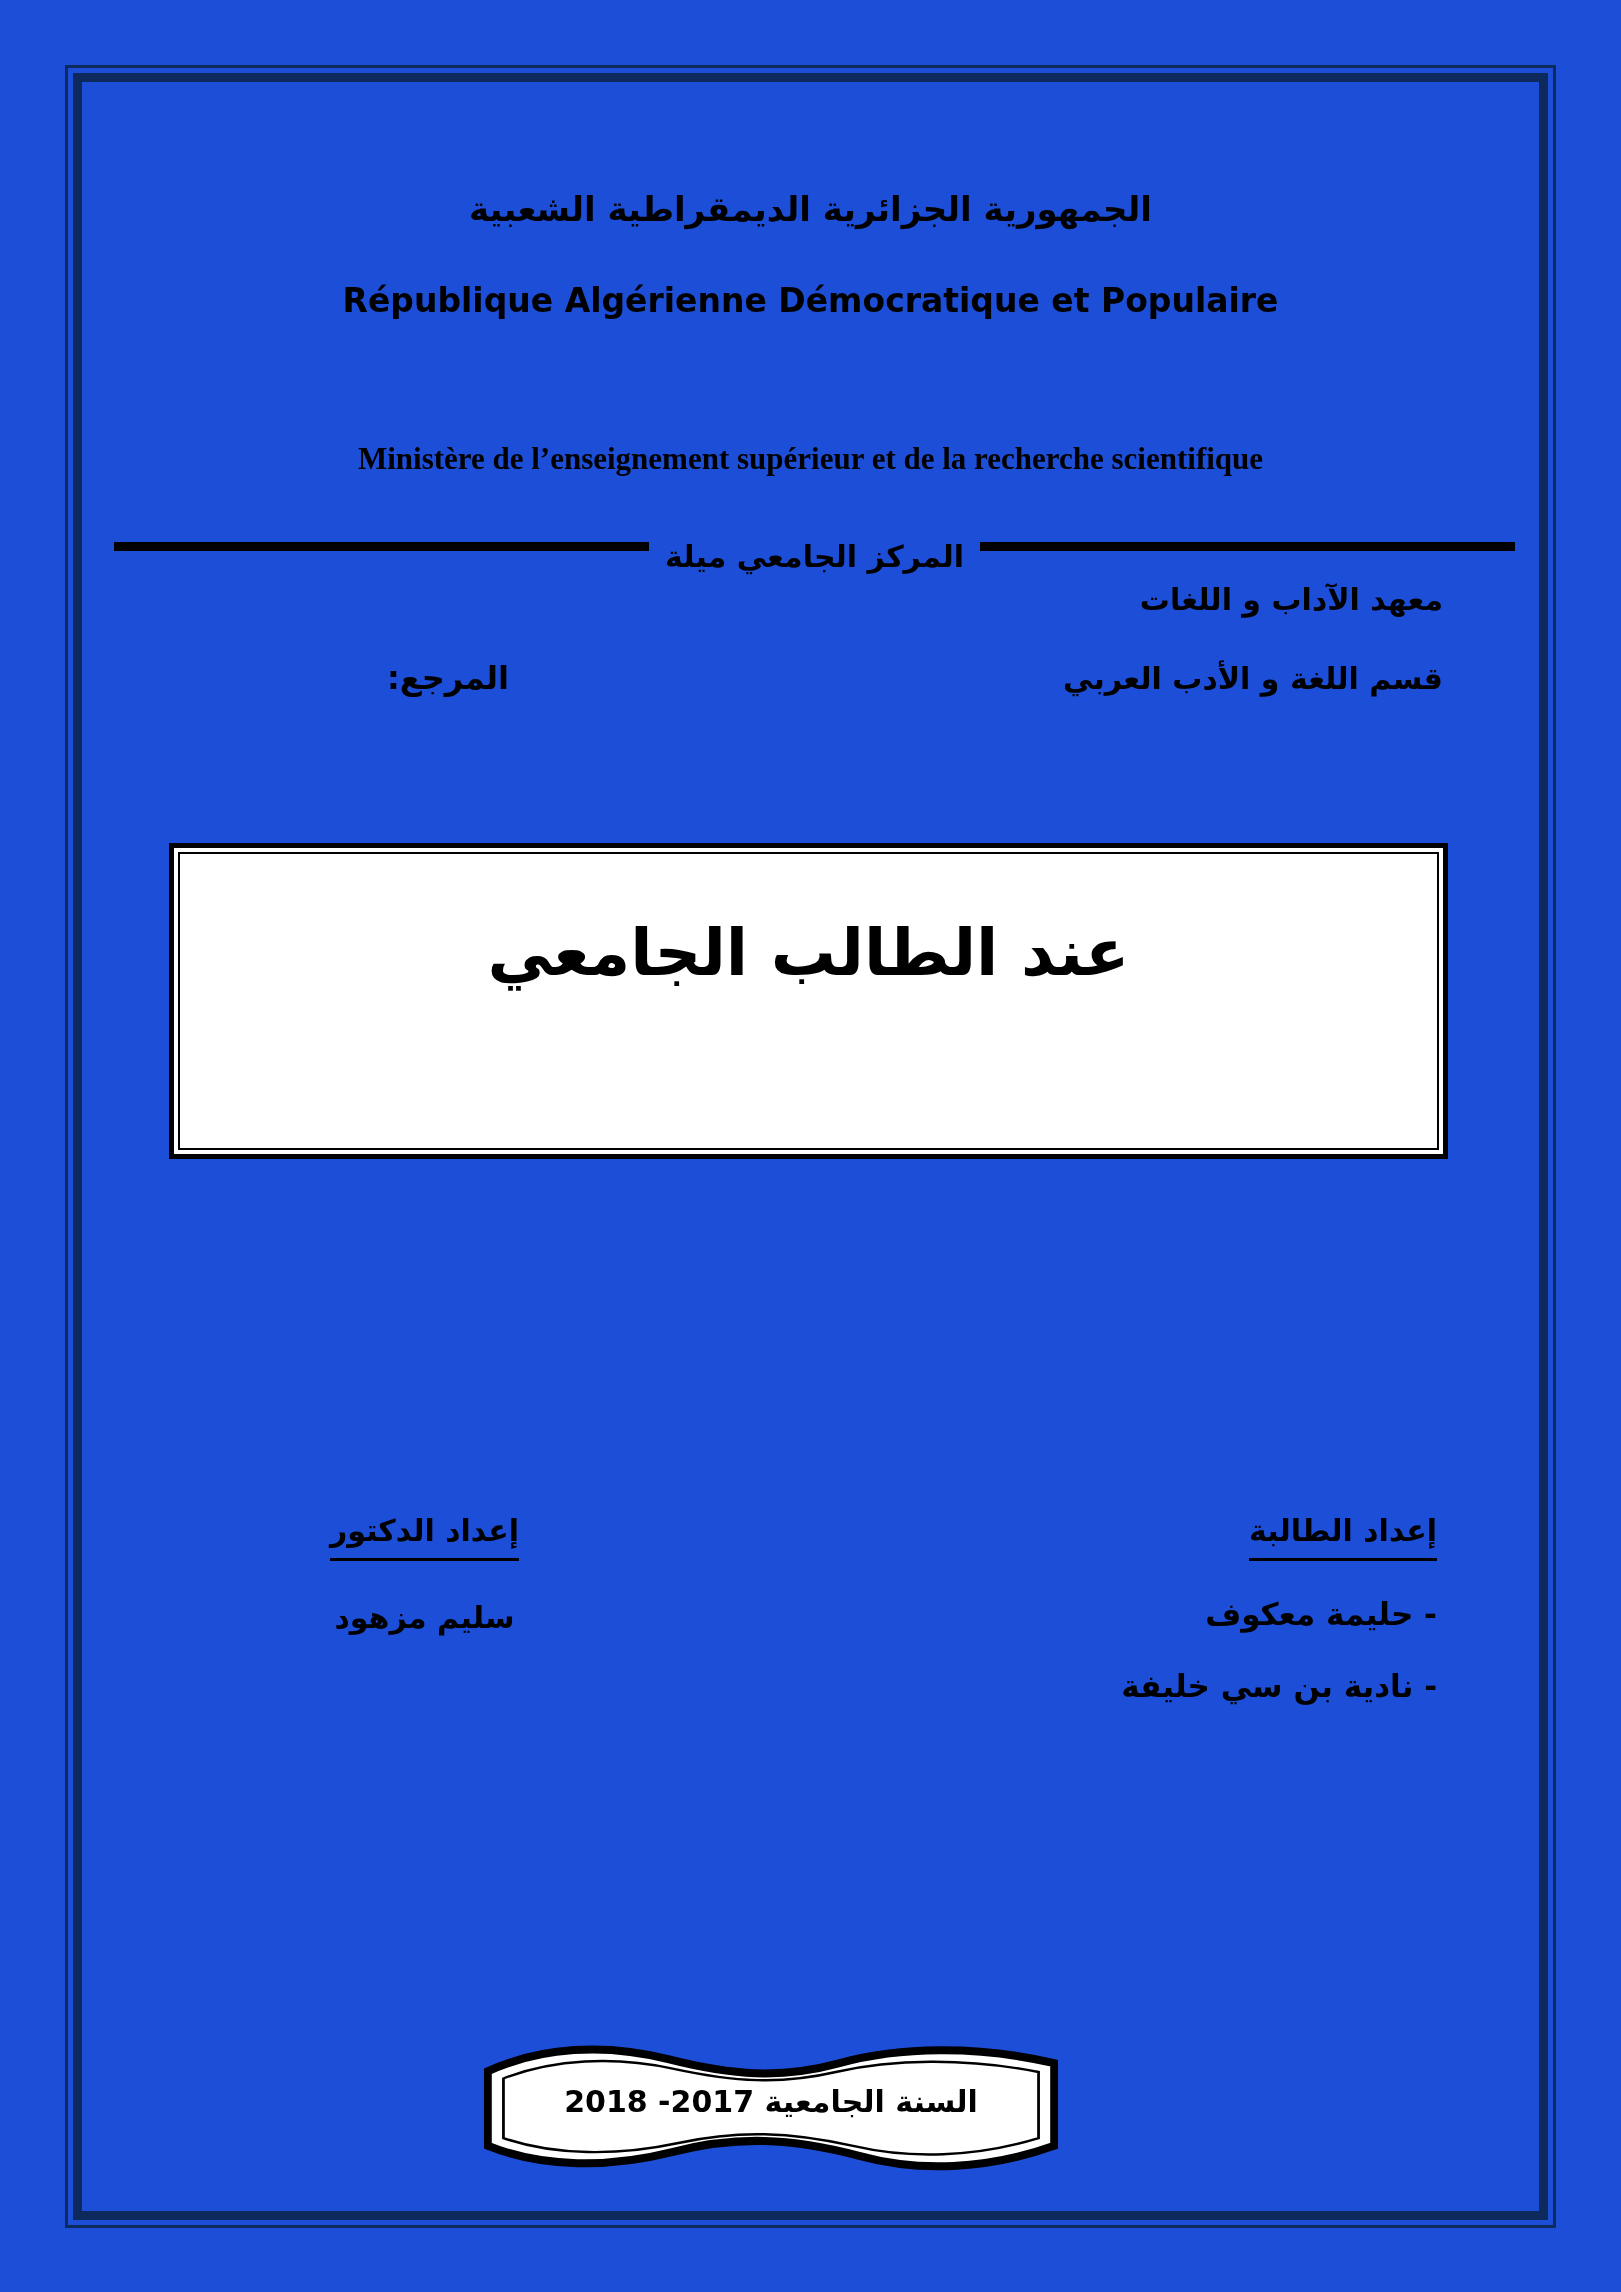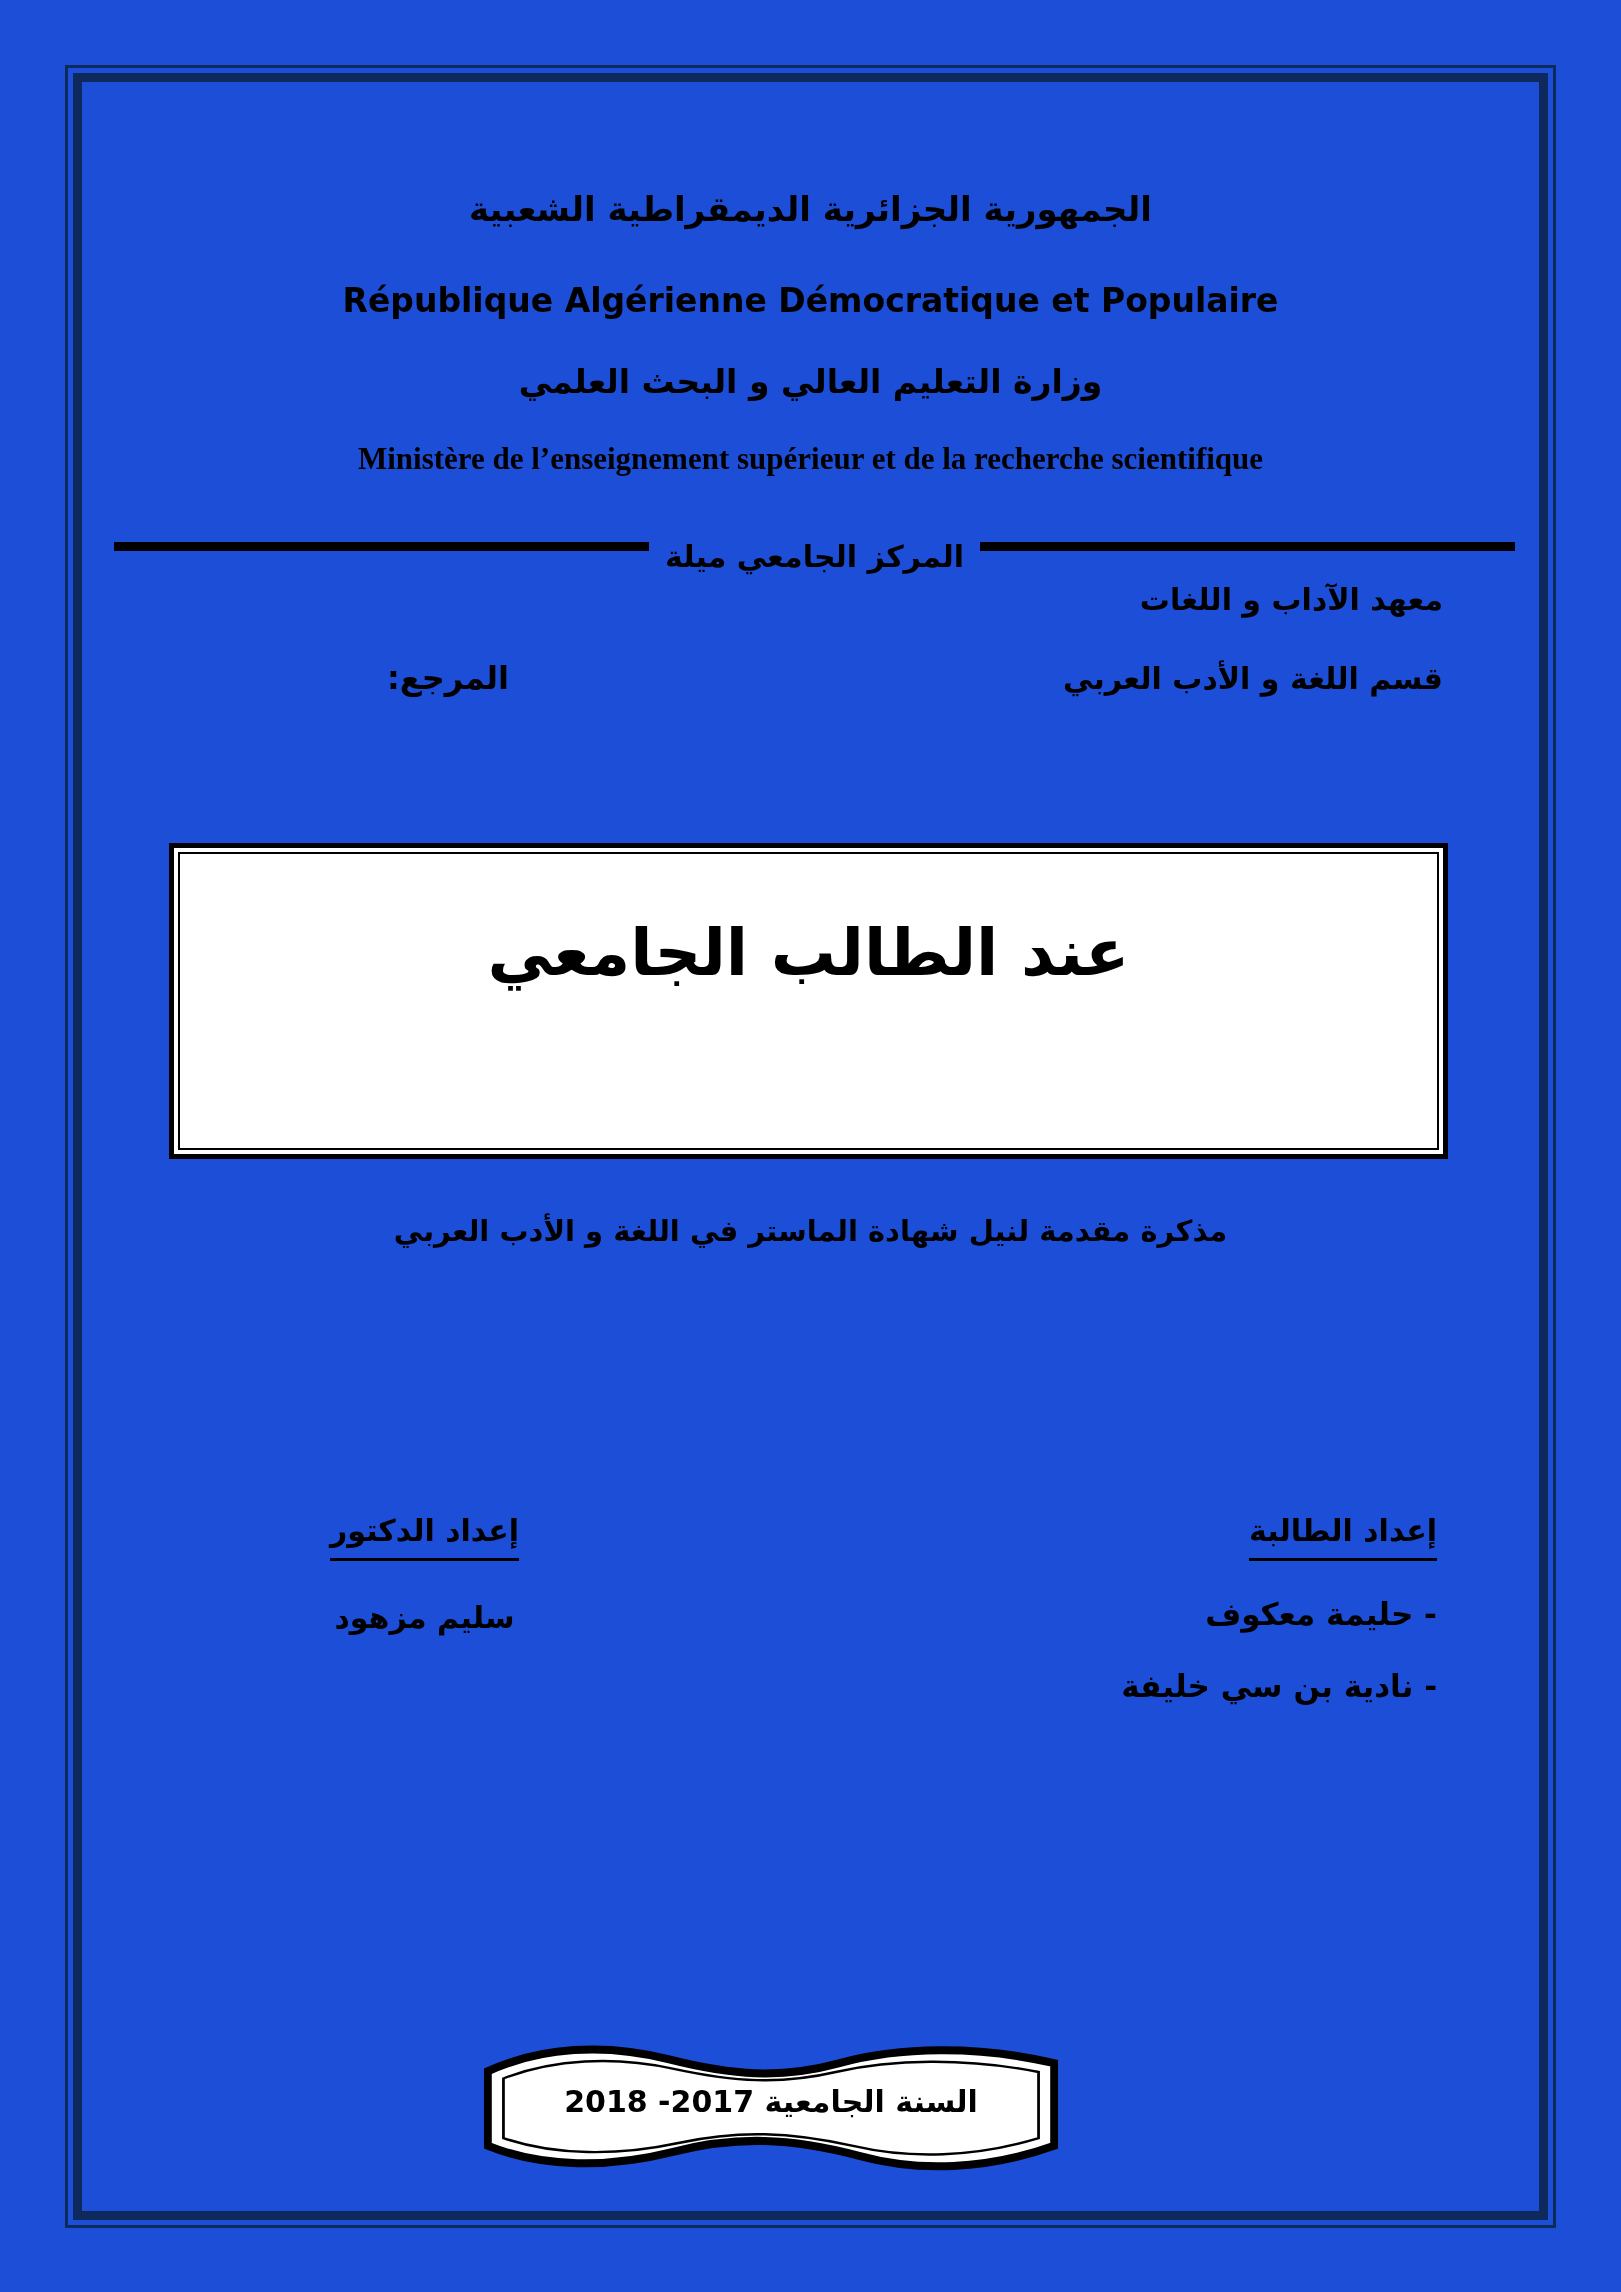--- a/index.html
+++ b/index.html
@@ -92,40 +92,38 @@
 <body>
 
 <div class="page">
 
   <div class="frame-thin">
     <div class="frame-thick"></div>
   </div>
 
   <div class="hline ar t-republic-ar">الجمهورية الجزائرية الديمقراطية الشعبية</div>
   <div class="hline t-republic-fr">République Algérienne Démocratique et Populaire</div>
-  <div class="hline ar t-ministry-ar">وزارة التعليم العالي و البحث العلمي</div>
   <div class="hline t-ministry-fr">Ministère de l’enseignement supérieur et de la recherche scientifique</div>
 
   <div class="separator">
     <div class="rule"></div>
     <div class="center-text">المركز الجامعي ميلة</div>
     <div class="rule"></div>
   </div>
 
   <div class="t-institute">معهد الآداب و اللغات</div>
   <div class="t-department">قسم اللغة و الأدب العربي</div>
   <div class="t-reference">المرجع:</div>
 
   <div class="title-box">
     <div class="title-box-inner">
       <div class="title-line2">عند الطالب الجامعي</div>
     </div>
   </div>
 
-  <div class="hline ar t-memoir">مذكرة مقدمة لنيل شهادة الماستر في اللغة و الأدب العربي</div>
 
   <div class="students-heading">إعداد الطالبة</div>
   <div class="student-item student-0">- حليمة معكوف</div>
   <div class="student-item student-1">- نادية بن سي خليفة</div>
 
   <div class="supervisor-heading-wrap">
     <span class="supervisor-heading">إعداد الدكتور</span>
   </div>
   <div class="supervisor-name">سليم مزهود</div>
 

